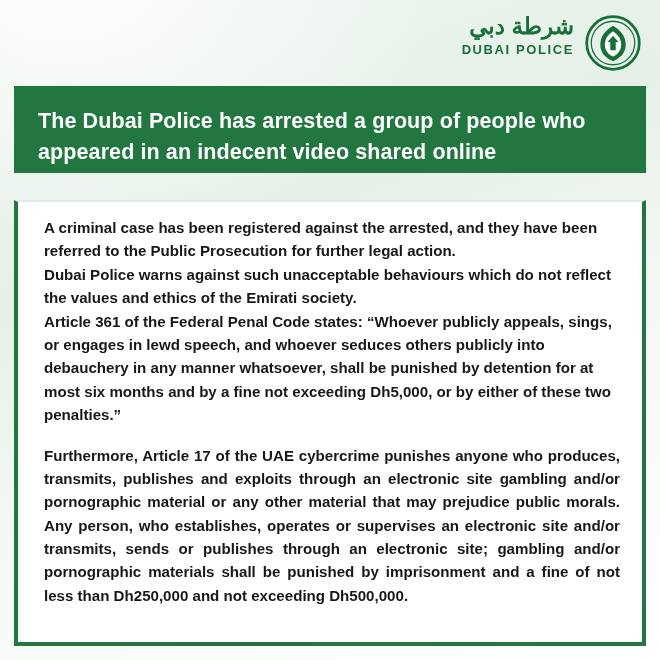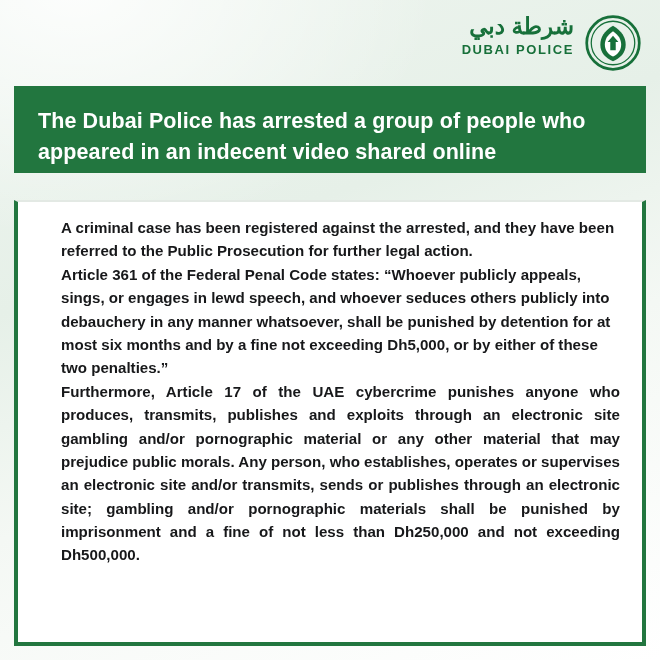--- a/index.html
+++ b/index.html
@@ -85,36 +85,37 @@
     top: 200px;
     left: 14px;
     right: 14px;
     bottom: 14px;
     background: #ffffff;
     border-left: 4px solid #22763f;
     border-right: 4px solid #22763f;
     border-bottom: 4px solid #22763f;
     border-top: 2px solid #e3e9e4;
     box-sizing: border-box;
-    padding: 14px 22px 10px 43px;
+    padding: 14px 22px 10px 26px;
   }
   .para {
     color: #17181a;
     font-size: 15.1px;
     font-weight: bold;
     line-height: 1.55;
     margin: 0;
   }
   .para.justify {
     text-align: justify;
   }
   .para + .para {
     margin-top: 0px;
   }
   .para.spaced {
+    margin-top: 17px;
   }
 </style>
 </head>
 <body>
 
 <div class="poster">
   <div class="bg-sheen"></div>
 
   <div class="header">
     <div class="logo-text">
@@ -131,16 +132,17 @@
       </svg>
     </div>
   </div>
 
   <div class="title-band">
     <div class="title-text">The Dubai Police has arrested a group of people who appeared in an indecent video shared online</div>
   </div>
 
   <div class="body-panel">
     <p class="para">A criminal case has been registered against the arrested, and they have been referred to the Public Prosecution for further legal action.</p>
+    <p class="para">Dubai Police warns against such unacceptable behaviours which do not reflect the values and ethics of the Emirati society.</p>
     <p class="para">Article 361 of the Federal Penal Code states: “Whoever publicly appeals, sings, or engages in lewd speech, and whoever seduces others publicly into debauchery in any manner whatsoever, shall be punished by detention for at most six months and by a fine not exceeding Dh5,000, or by either of these two penalties.”</p>
     <p class="para justify spaced">Furthermore, Article 17 of the UAE cybercrime punishes anyone who produces, transmits, publishes and exploits through an electronic site gambling and/or pornographic material or any other material that may prejudice public morals. Any person, who establishes, operates or supervises an electronic site and/or transmits, sends or publishes through an electronic site; gambling and/or pornographic materials shall be punished by imprisonment and a fine of not less than Dh250,000 and not exceeding Dh500,000.</p>
   </div>
 </div>
 
 </body></html>

